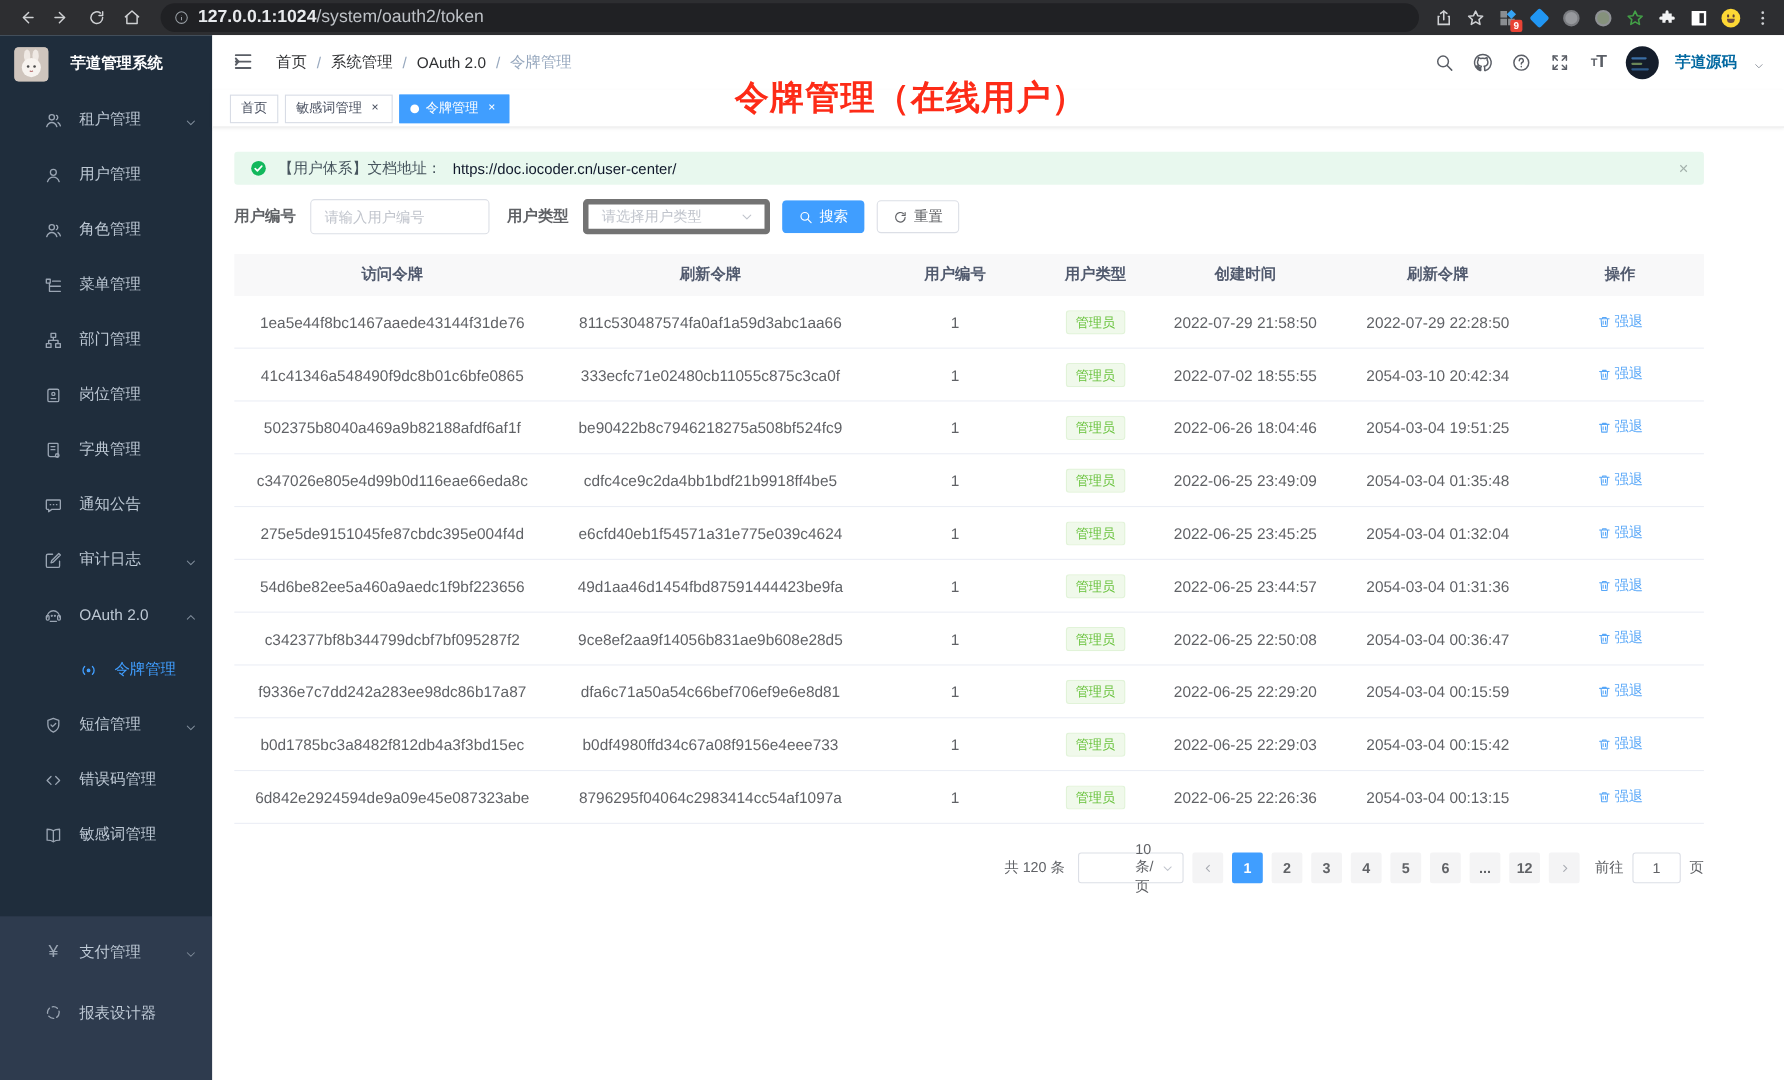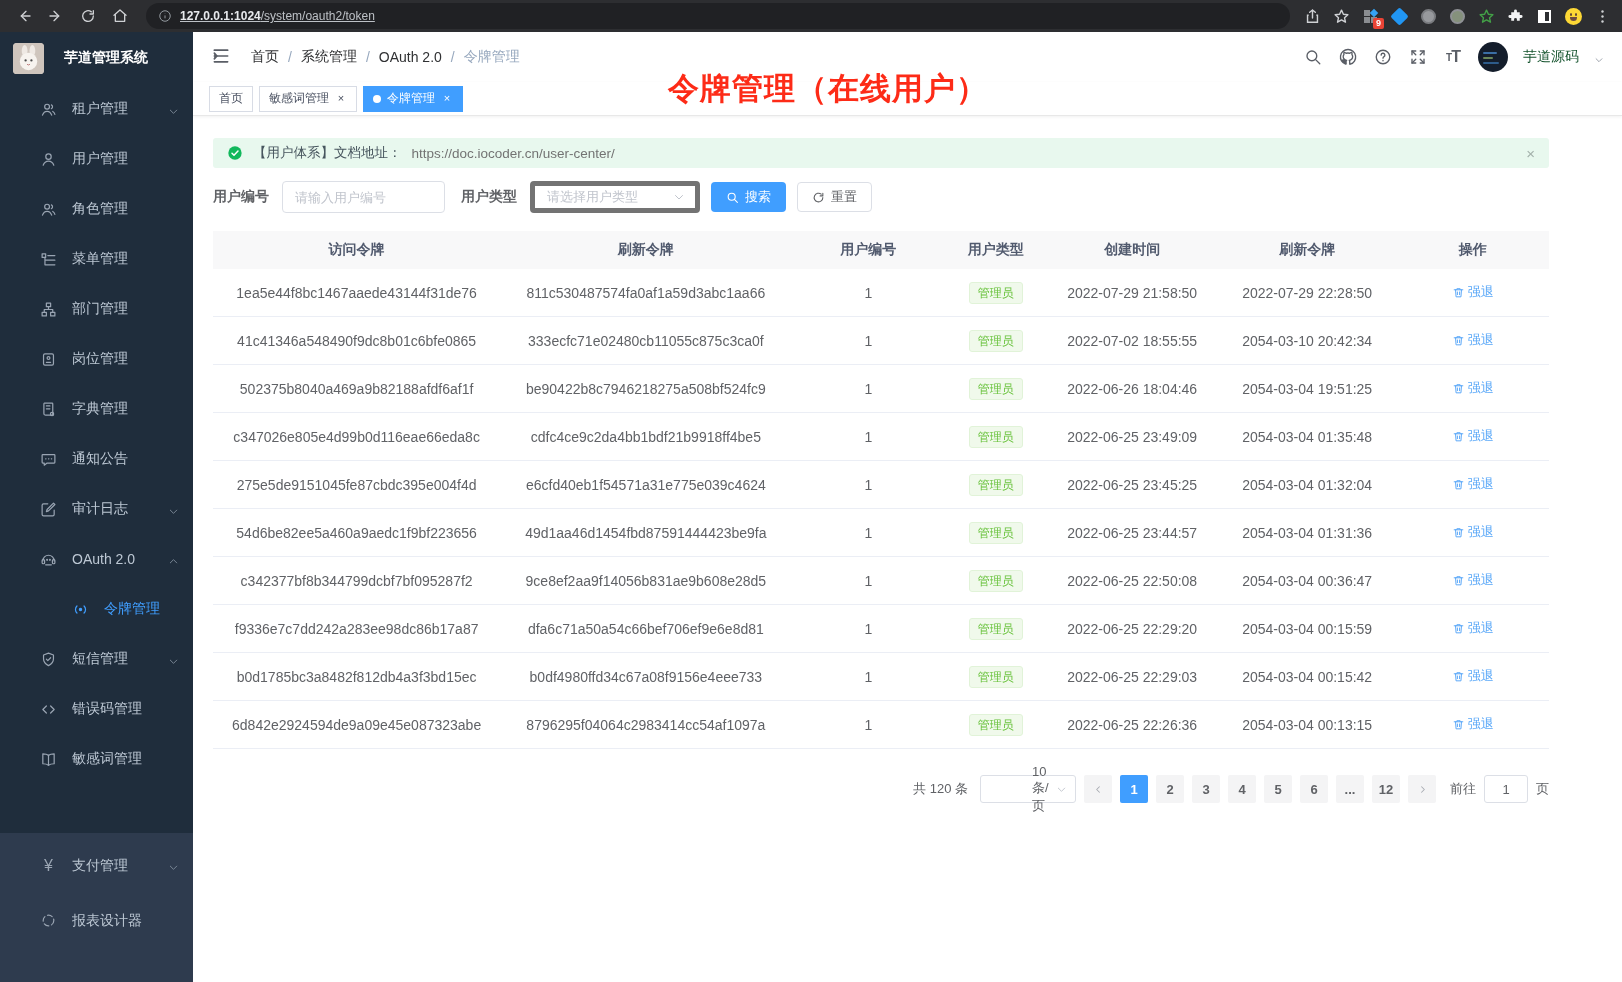--- a/index.html
+++ b/index.html
@@ -6,21 +6,21 @@
   html,body { width:1622px; height:982px; overflow:hidden; }
   body { font-family:"Liberation Sans","DejaVu Sans",sans-serif; background:#fff; position:relative; font-size:14px; }
 
   
   .chrome { position:absolute; top:0; left:0; width:100%; height:32px; background:#2d2e31; display:flex; align-items:center; padding:0 10px; gap:4px; }
   .chrome .nav-ic { width:28px; height:28px; display:flex; align-items:center; justify-content:center; color:#cfd1d4; flex:none; cursor:pointer; }
   .chrome .nav-ic svg { width:16px; height:16px; stroke:currentColor; fill:none; stroke-width:2; stroke-linecap:round; stroke-linejoin:round; }
   .omnibox { flex:1; height:26px; margin:0 8px; background:#202124; border-radius:14px; display:flex; align-items:center; padding:0 12px; gap:8px; min-width:0; cursor:text; }
   .omnibox .info-ic { width:14px; height:14px; color:#9aa0a6; flex:none; }
   .omnibox .info-ic svg { width:14px; height:14px; stroke:currentColor; fill:none; stroke-width:1.6; }
-  .url { font-size:12px; color:#bdc1c6; white-space:nowrap; overflow:hidden;text-decoration:underline; }
+  .url { font-size:16px; color:#bdc1c6; white-space:nowrap; overflow:hidden; }
   .url b { color:#e8eaed; font-weight:bold; }
   .chrome-right { display:flex; align-items:center; gap:9px; flex:none; }
   .mini { width:20px; height:20px; display:flex; align-items:center; justify-content:center; position:relative; cursor:pointer; color:#cfd1d4; flex:none; }
   .mini svg { width:17px; height:17px; }
   .badge { position:absolute; right:-4px; bottom:-3px; background:#e94335; color:#fff; font-size:9px; line-height:11px; padding:0 3px; border-radius:2px; font-weight:bold; }
   .gem { width:13px; height:13px; background:#2196f3; transform:rotate(45deg); border-radius:2px; }
   .gridext { width:13px; height:13px; display:grid; grid-template-columns:6px 6px; gap:1px; }
   .gridext i { background:#8a8d91; width:6px; height:6px; }
   .gridext i.blue { background:#35a3f5; transform:rotate(45deg); }
   .circ-gray { width:15px; height:15px; border-radius:50%; background:#97999d; border:2px solid #7a7c80; }
@@ -65,40 +65,40 @@
   .nav-right { margin-left:auto; display:flex; align-items:center; gap:15px; color:#5a5e66; }
   .nav-right .tool { width:20px; height:20px; display:flex; align-items:center; justify-content:center; cursor:pointer; flex:none; }
   .nav-right .tool svg { width:18px; height:18px; stroke:currentColor; fill:none; stroke-width:1.8; stroke-linecap:round; stroke-linejoin:round; }
   .font-tool { font-weight:bold; font-size:16px; letter-spacing:-1px; }
   .font-tool small { font-size:10px; }
   .avatar { width:30px; height:30px; border-radius:50%; background:#141d2b; position:relative; overflow:hidden; cursor:pointer; flex:none; }
   .avatar i { position:absolute; height:2px; border-radius:1px; }
   .avatar i:nth-child(1) { width:14px; left:5px; top:10px; background:#3a6ea5; }
   .avatar i:nth-child(2) { width:10px; left:5px; top:15px; background:#6a8759; }
   .avatar i:nth-child(3) { width:16px; left:5px; top:20px; background:#2d5b8a; }
-  .user-name { font-size:14px; color:#14532d; cursor:pointer; white-space:nowrap; }
+  .user-name { font-size:14px; color:#0369a1; cursor:pointer; white-space:nowrap;font-weight:bold; }
   .caret { width:10px; height:10px; color:#8c939d; cursor:pointer; }
   .caret svg { width:10px; height:10px; stroke:currentColor; fill:none; stroke-width:2; stroke-linecap:round; stroke-linejoin:round; }
 
   
   .tabsbar { height:34px; display:flex; align-items:center; gap:6px; padding:0 16px; border-bottom:1px solid #e8e8e8; box-shadow:0 1px 3px rgba(0,0,0,.06); }
   .tab { height:26px; display:flex; align-items:center; gap:6px; border:1px solid #d8dce5; background:#fff; color:#495060; font-size:12px; padding:0 9px; cursor:pointer; white-space:nowrap; }
   .tab .tclose { font-size:11px; line-height:1; width:12px; text-align:center; border-radius:50%; }
   .tab.active { background:#409eff; border-color:#409eff; color:#fff; }
   .tab .dot { width:8px; height:8px; border-radius:50%; background:#fff; flex:none; }
 
   
   .annotation { position:absolute; left:668px; top:68px; font-size:31px; font-weight:bold; color:#fd2b17; z-index:60; white-space:nowrap; letter-spacing:1px; }
 
   
   .content { padding:22px 73px 0 20px; }
   .alert { height:30px; background:#e8f8ee; border-radius:3px; display:flex; align-items:center; padding:0 14px; gap:10px; }
   .alert .chk { width:16px; height:16px; flex:none; }
   .alert-text { font-size:13.5px; color:#47555e; }
-  .alert-link { font-size:13.5px; color:#737373; cursor:pointer; text-decoration:none; }
+  .alert-link { font-size:13.5px; color:#0f172a; cursor:pointer; text-decoration:none; }
   .alert-close { margin-left:auto; color:#a3b1ab; font-size:15px; cursor:pointer; line-height:1; }
 
   .filters { display:flex; align-items:center; margin-top:13px; }
   .f-label { font-weight:bold; color:#606266; font-size:14px; margin-right:13px; white-space:nowrap; }
   .f-input { width:163px; height:32px; border:1px solid #dcdfe6; border-radius:4px; padding:0 12px; font-size:13px; color:#606266; outline:none; background:#fff; }
   .f-input::placeholder { color:#c0c4cc; }
   .f-select { width:170px; height:32px; border:5px solid #737373; border-radius:4px; padding:0 10px 0 12px; display:flex; align-items:center; color:#c0c4cc; font-size:13px; cursor:pointer; background:#fff; }
   .f-select span { flex:1; }
   .f-select svg { width:12px; height:12px; stroke:#c0c4cc; fill:none; stroke-width:2; stroke-linecap:round; stroke-linejoin:round; }
   .gap16 { width:16px; } .gap11 { width:11px; }

